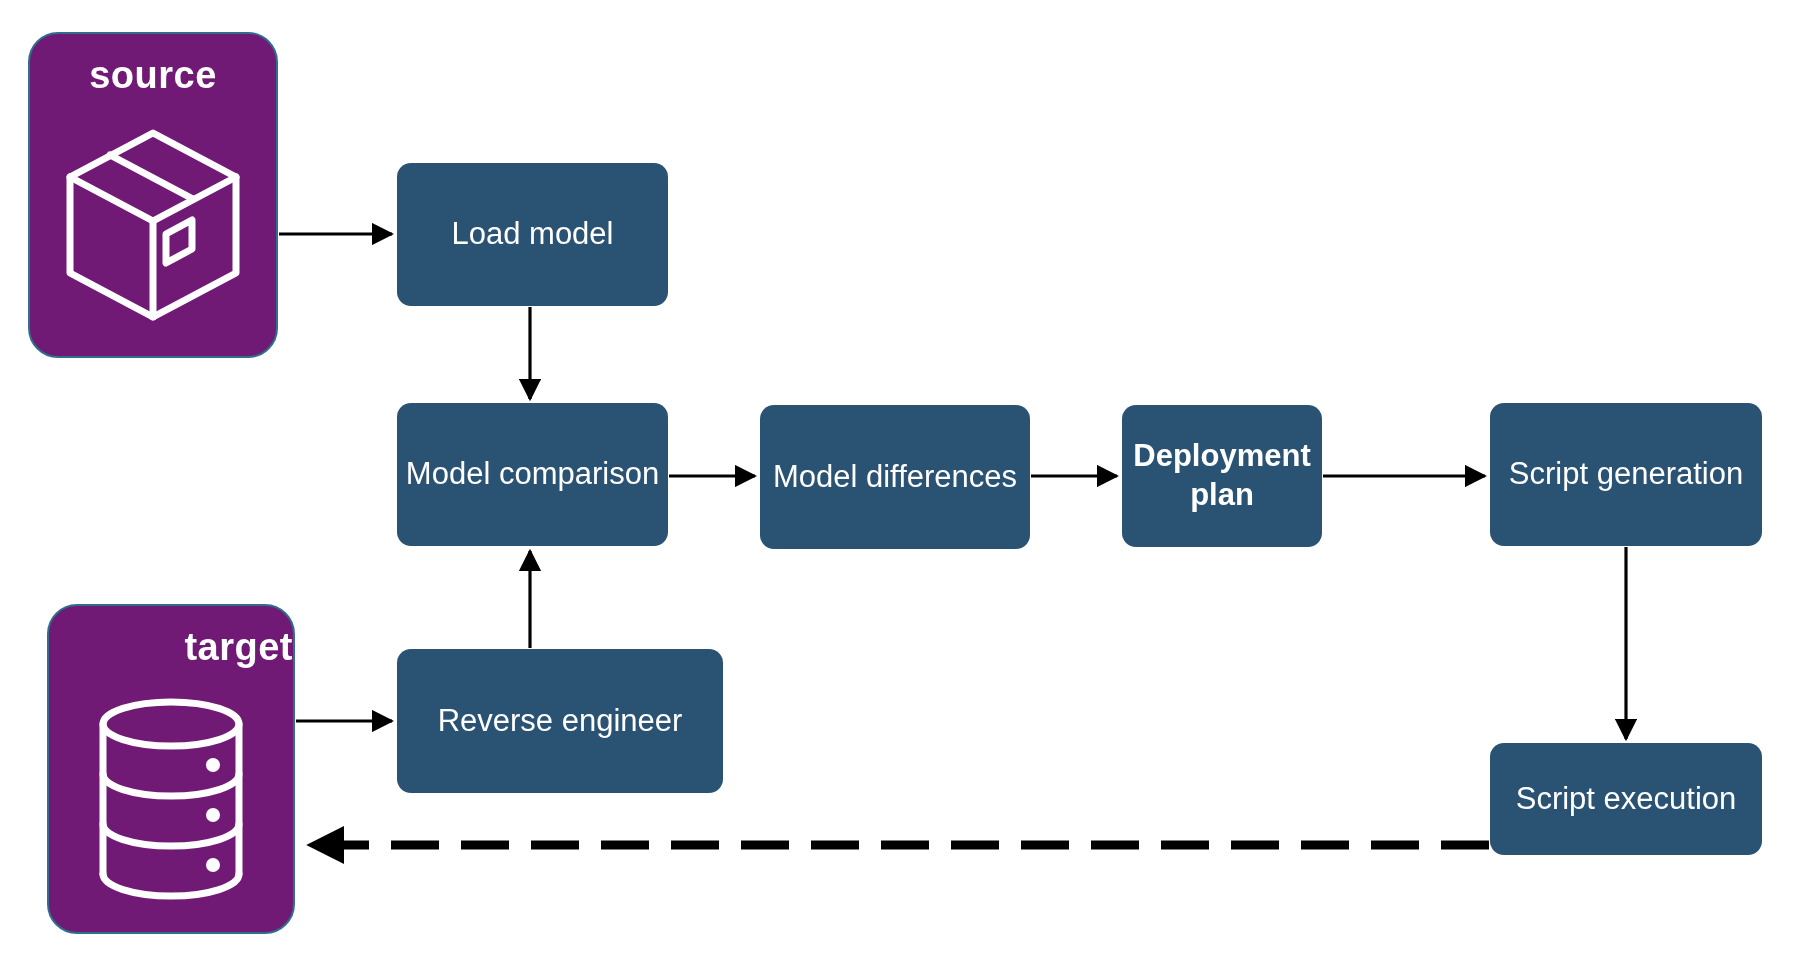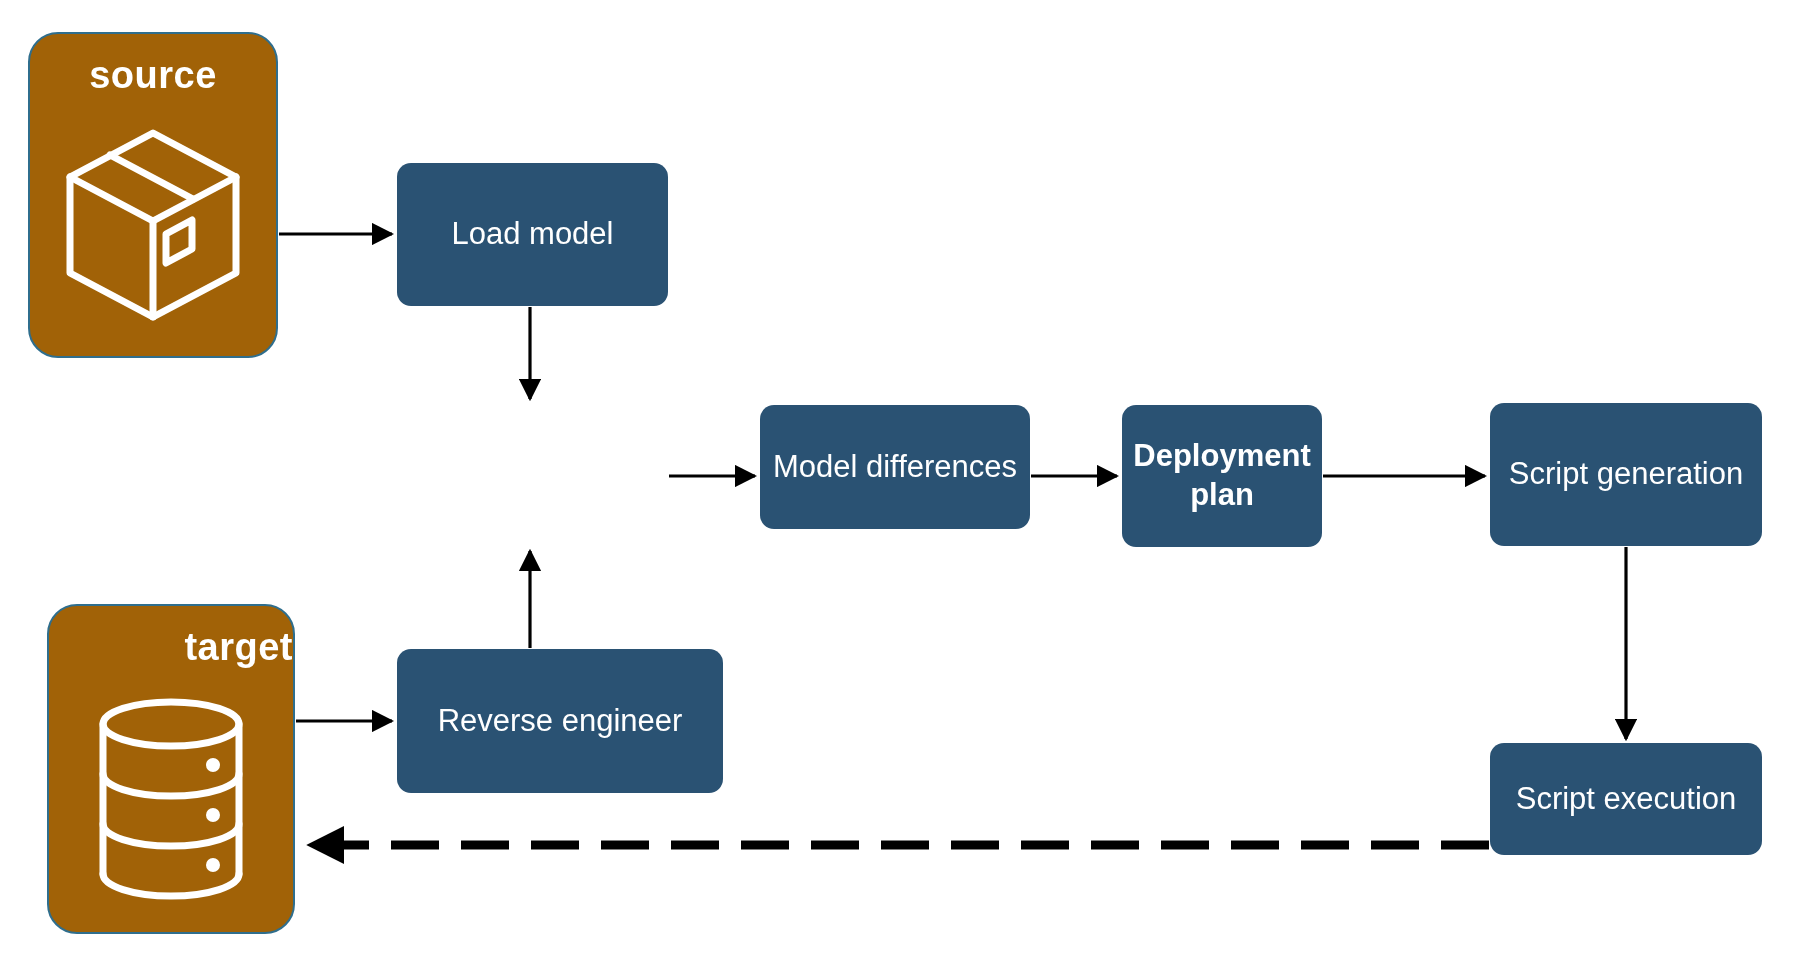--- a/index.html
+++ b/index.html
@@ -12,21 +12,21 @@
   }
   #canvas {
     position: relative;
     width: 1800px;
     height: 959px;
     background: #ffffff;
     overflow: hidden;
   }
   .endpoint {
     position: absolute;
-    background: #a16207;
+    background: #701a75;
     border: 2px solid #2f6e8d;
     border-radius: 30px;
     box-sizing: border-box;
     display: flex;
     flex-direction: column;
     align-items: center;
   }
   .endpoint-label {
     color: #ffffff;
     font-weight: bold;
@@ -134,22 +134,25 @@
         <circle cx="122" cy="119" r="7" fill="#ffffff"></circle>
         <circle cx="122" cy="169" r="7" fill="#ffffff"></circle>
       </svg>
     </div>
   </div>
 
   <div class="process" style="left:397px; top:163px; width:271px; height:143px;">
     <div class="process-label">Load model</div>
   </div>
 
+  <div class="process" style="left:397px; top:403px; width:271px; height:143px;">
+    <div class="process-label">Model comparison</div>
+  </div>
 
-  <div class="process" style="left:760px; top:405px; width:270px; height:124px;">
+  <div class="process" style="left:760px; top:405px; width:270px; height:144px;">
     <div class="process-label">Model differences</div>
   </div>
 
   <div class="process" style="left:1122px; top:405px; width:200px; height:142px;font-weight:bold;">
     <div class="process-label">Deployment plan</div>
   </div>
 
   <div class="process" style="left:1490px; top:403px; width:272px; height:143px;justify-content:center;">
     <div class="process-label">Script generation</div>
   </div>

